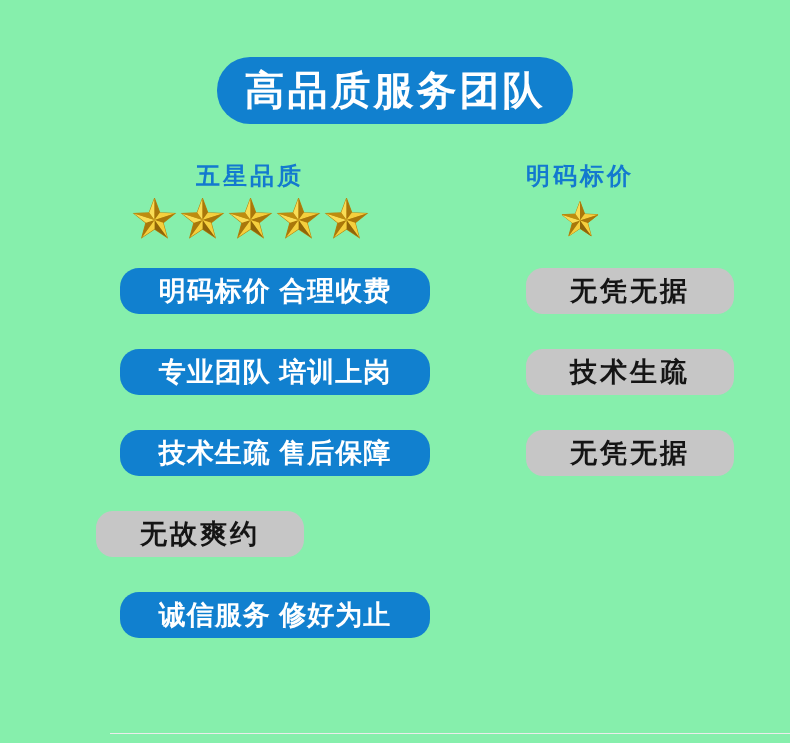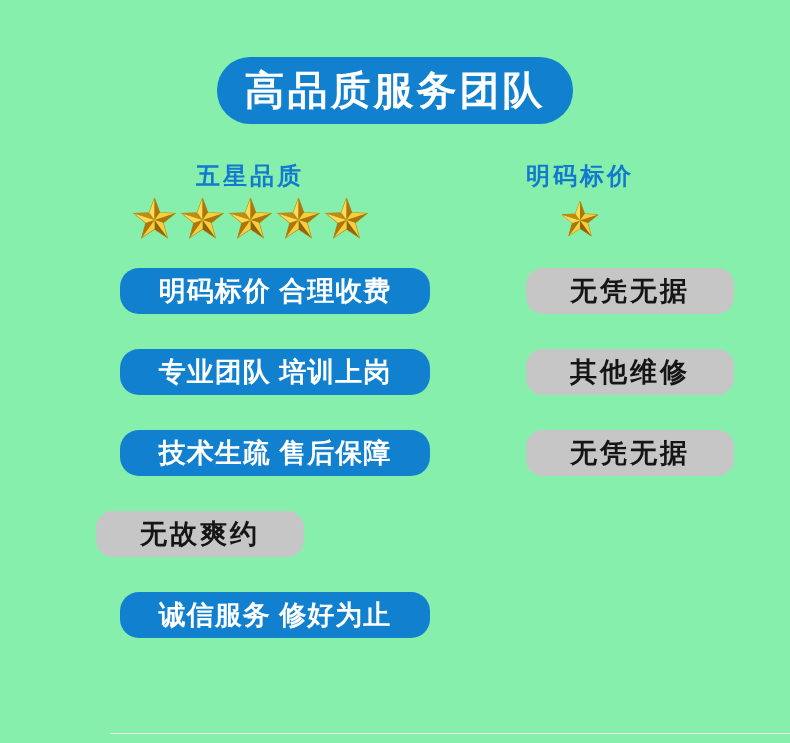--- a/index.html
+++ b/index.html
@@ -168,21 +168,21 @@
       </div>
   </div>
 
   <div class="rows">
     <div class="row">
       <div class="badge badge-blue">明码标价 合理收费</div>
       <div class="badge badge-gray">无凭无据</div>
     </div>
     <div class="row">
       <div class="badge badge-blue">专业团队 培训上岗</div>
-      <div class="badge badge-gray">其他维修</div>
+      <div class="badge badge-gray">技术生疏</div>
     </div>
     <div class="row">
       <div class="badge badge-blue">技术生疏 售后保障</div>
       <div class="badge badge-gray">无凭无据</div>
     </div>
     <div class="row">
       <div class="badge badge-gray">无故爽约</div>
     </div>
     <div class="row">
       <div class="badge badge-blue">诚信服务 修好为止</div>

